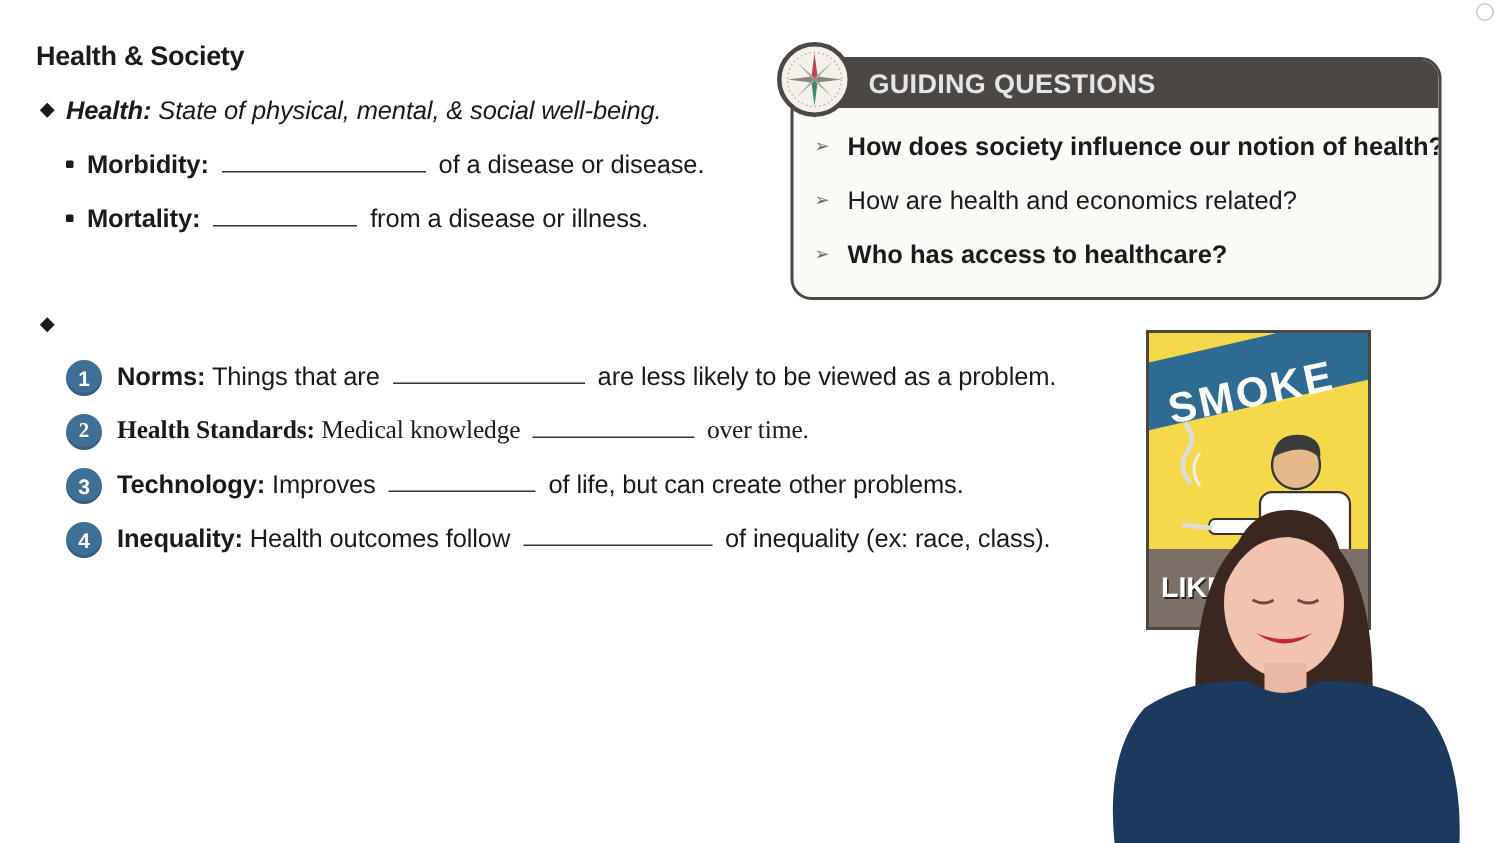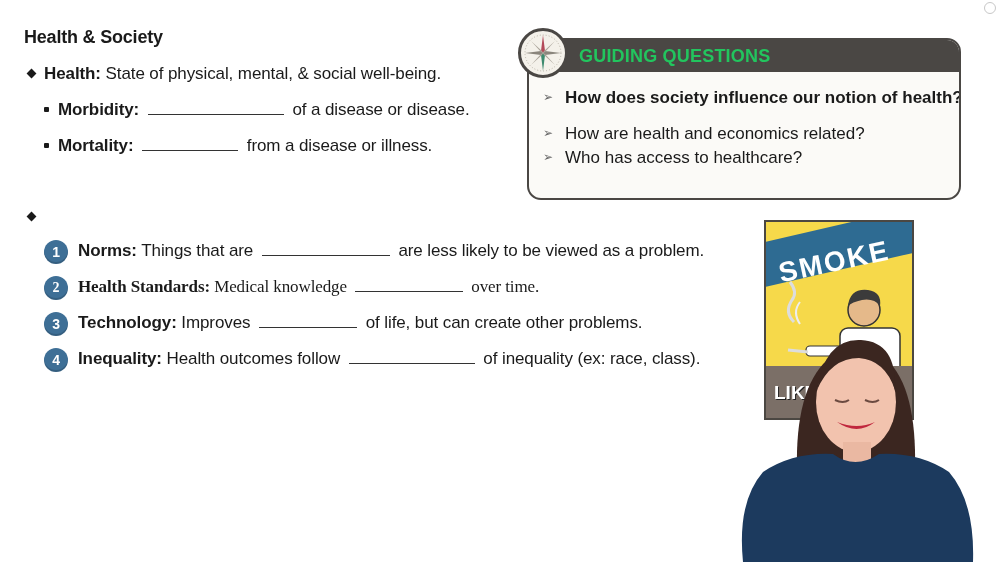--- a/index.html
+++ b/index.html
@@ -24,21 +24,21 @@
     text-align: center; line-height: 24px; margin-right: 10px; vertical-align: middle;
     box-shadow: inset 0 -2px 0 rgba(0,0,0,0.15);
   }
   
   .gq {
     left: 527px; top: 38px; width: 430px; height: 158px;
     border: 2px solid #4a4744; border-radius: 14px; background: #fbfaf7;
     overflow: hidden;
   }
   .gq-head {
-    height: 32px; background: #4a4744; color: #22c55e;
+    height: 32px; background: #4a4744; color: #e5e5e5;
     font-weight: bold; font-size: 18px; line-height: 32px; padding-left: 50px;
     letter-spacing: 0.2px;
   }
   .gq-item { position: absolute; left: 14px; font-size: 17px; white-space: nowrap; }
   .gq-arrow { color: #666; font-size: 12px; margin-right: 12px; vertical-align: 2px; }
   .compass {
     left: 518px; top: 28px; width: 50px; height: 50px; border-radius: 50%;
     background: #f4f1ea; border: 3px solid #4a4744; box-sizing: border-box;
   }
   
@@ -65,21 +65,21 @@
   .corner-icon {
     right: 4px; top: 2px; width: 12px; height: 12px; border-radius: 50%;
     border: 1px solid #c8c8c8; box-sizing: border-box;
   }
 </style>
 </head>
 <body>
 
 <div class="abs title">Health &amp; Society</div>
 
-<div class="abs line" style="left:26px; top:64px;">
+<div class="abs line" style="left:26px; top:64px;font-style:italic;">
   <span class="diamond"></span><b>Health:</b>
   <span>State of physical, mental, &amp; social well-being.</span>
 </div>
 
 <div class="abs line" style="left:44px; top:100px;">
   <span class="dot"></span><b>Morbidity:</b>
   <span class="blank" style="width:136px;"></span>
   <span>of a disease or disease.</span>
 </div>
 
@@ -122,21 +122,21 @@
 </div>
 
 <div class="abs gq">
   <div class="gq-head">GUIDING QUESTIONS</div>
   <div class="gq-item" style="top:48px;font-weight:bold;">
     <span class="gq-arrow">➢</span><span>How does society influence our notion of health?</span>
   </div>
   <div class="gq-item" style="top:84px;">
     <span class="gq-arrow">➢</span><span>How are health and economics related?</span>
   </div>
-  <div class="gq-item" style="top:108px;">
+  <div class="gq-item" style="top:120px;font-weight:bold;">
     <span class="gq-arrow">➢</span><span>Who has access to healthcare?</span>
   </div>
 </div>
 
 <div class="abs compass">
   <svg width="44" height="44" viewBox="0 0 44 44" style="position:absolute;left:0;top:0;">
     <circle cx="22" cy="22" r="18" fill="none" stroke="#b8b2a6" stroke-width="1" stroke-dasharray="1 2"></circle>
     <polygon points="22,4 24,20 22,22 20,20" fill="#b34a5a"></polygon>
     <polygon points="22,40 24,24 22,22 20,24" fill="#3c8a6e"></polygon>
     <polygon points="4,22 20,20 22,22 20,24" fill="#8a857c"></polygon>

